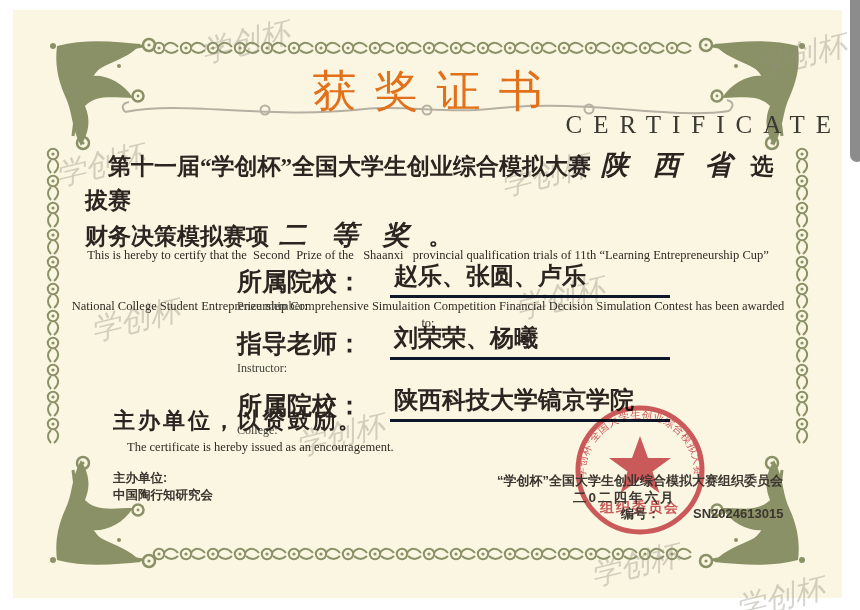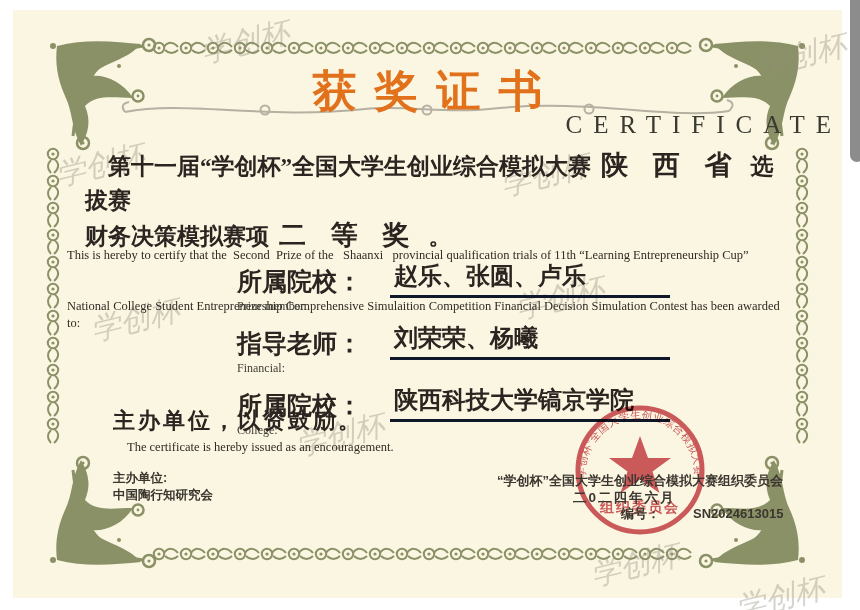--- a/index.html
+++ b/index.html
@@ -14,32 +14,32 @@
   .corner.bl{left:26px;bottom:24px;transform:scaleY(-1);}
   .corner.br{right:26px;bottom:24px;transform:scale(-1,-1);}
   .band{position:absolute;}
   .band.top{left:138px;top:30px;}
   .band.bottom{left:138px;top:536px;}
   .band.left{left:48px;top:136px;transform:rotate(90deg);transform-origin:0 0;}
   .band.right{left:797px;top:136px;transform:rotate(90deg);transform-origin:0 0;}
   .flourish{position:absolute;left:102px;top:86px;z-index:1;}
   
   .title{position:absolute;left:0;top:52px;width:100%;text-align:center;z-index:2;
-         font-size:44px;font-weight:bold;letter-spacing:18px;text-indent:18px;color:#e2711c;
+         font-size:44px;font-weight:normal;letter-spacing:18px;text-indent:18px;color:#e2711c;
          font-family:"Liberation Serif","DejaVu Serif",serif;}
   .subtitle{position:absolute;left:0;top:101px;width:100%;text-align:right;z-index:2;
          font-size:25px;letter-spacing:11px;text-indent:11px;color:#3a3a33;
          font-family:"Liberation Serif","DejaVu Serif",serif;}
   
   .para{position:absolute;left:72px;top:138px;width:706px;z-index:2;
         font-size:23px;font-weight:bold;line-height:34px;color:#2b2420;
         font-family:"Liberation Serif","DejaVu Serif",serif;}
   .para .indent{display:inline-block;width:23px;}
-  .callig{font-size:27px;letter-spacing:9px;margin:3px 10px;}
-  .english{position:absolute;left:54px;top:203px;width:722px;
+  .callig{font-size:27px;letter-spacing:9px;margin:3px 10px;font-style:italic;}
+  .english{position:absolute;left:54px;top:203px;width:722px;text-align:center;
         font-size:12.5px;line-height:17px;color:#2f2a24;white-space:pre-wrap;
         font-family:"Liberation Serif","DejaVu Serif",serif;}
   
   .fields{position:absolute;left:224px;top:250px;z-index:2;}
   .frow{margin-bottom:8px;}
   .flabel{font-size:25px;font-weight:bold;font-family:"Liberation Serif","DejaVu Serif",serif;}
   .fvalue{display:inline-block;width:276px;font-size:24px;font-weight:600;
           border-bottom:3px solid #0f172a;padding:0 0 3px 4px;vertical-align:bottom;
           font-family:"Liberation Serif","DejaVu Serif",serif;margin-left:28px;}
   .fsub{font-size:12px;color:#3f3f38;margin-top:1px;
@@ -213,21 +213,21 @@
       <div>National College Student Entrepreneurship Comprehensive Simulaition Competition Financial Decision Simulation Contest has been awarded to:</div>
     </div>
 
     <div class="fields">
       <div class="frow">
         <span class="flabel">所属院校：</span><span class="fvalue">赵乐、张圆、卢乐</span>
         <div class="fsub">Prize member:</div>
       </div>
       <div class="frow">
         <span class="flabel">指导老师：</span><span class="fvalue">刘荣荣、杨曦</span>
-        <div class="fsub">Financial:</div>
+        <div class="fsub">Instructor:</div>
       </div>
       <div class="frow">
         <span class="flabel">所属院校：</span><span class="fvalue">陕西科技大学镐京学院</span>
         <div class="fsub">College:</div>
       </div>
     </div>
 
     <div class="closing">
       <div class="closing-zh">主办单位，以资鼓励。</div>
       <div class="closing-en">The certificate is hereby issued as an encouragement.</div>

